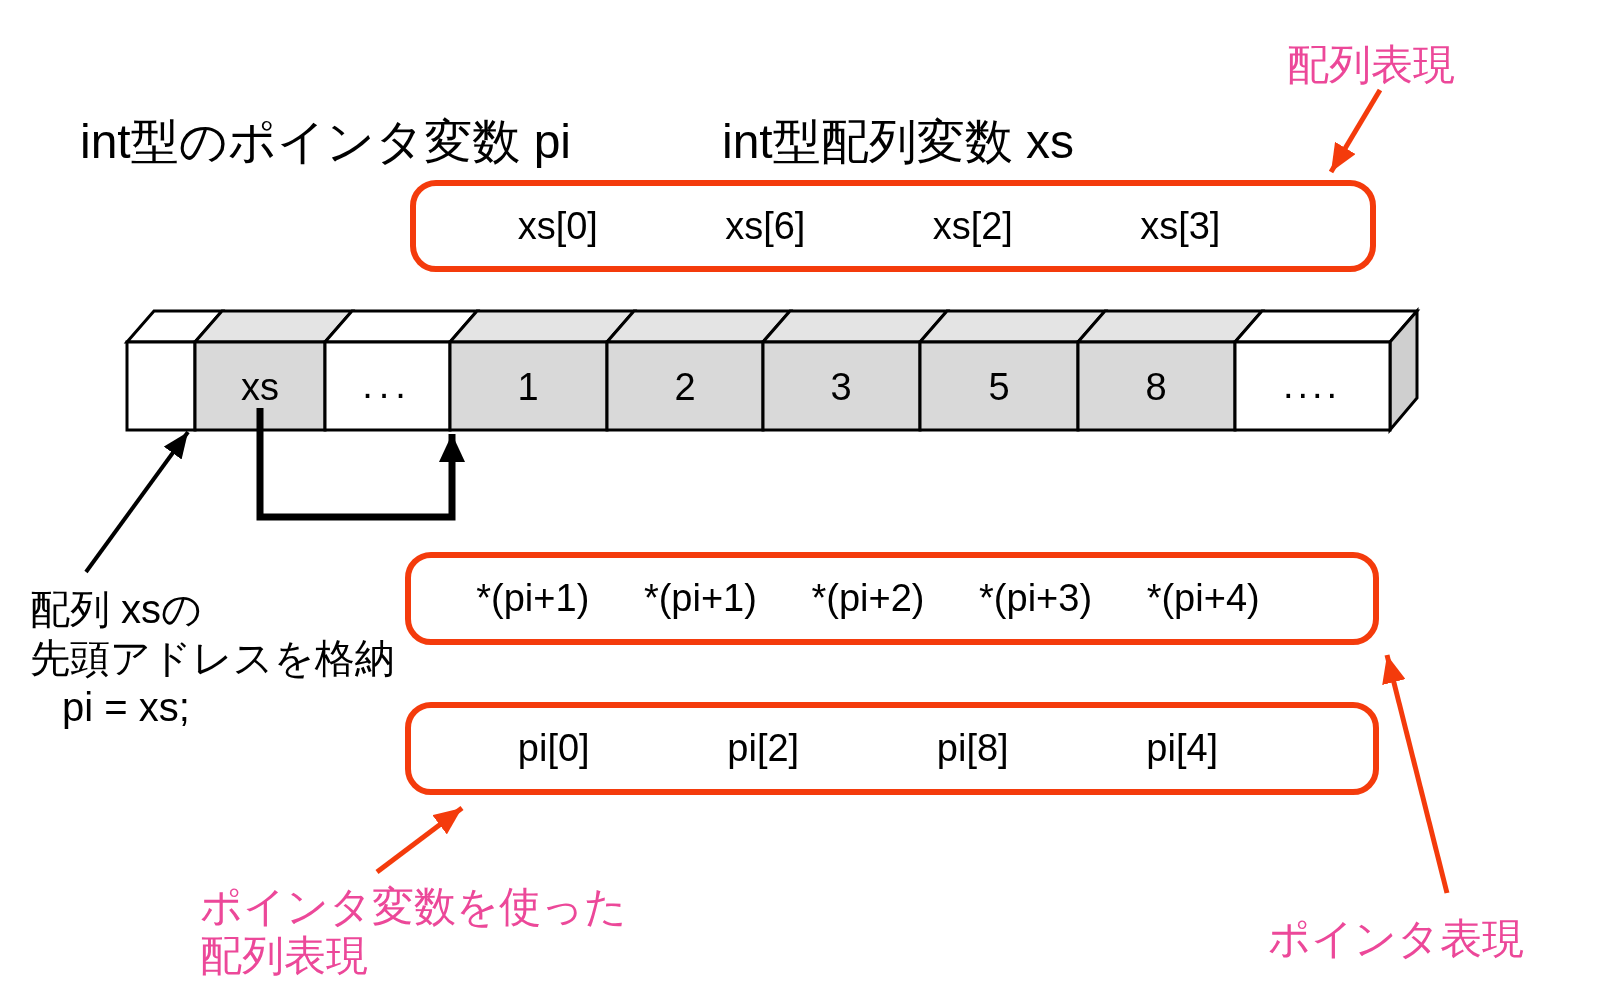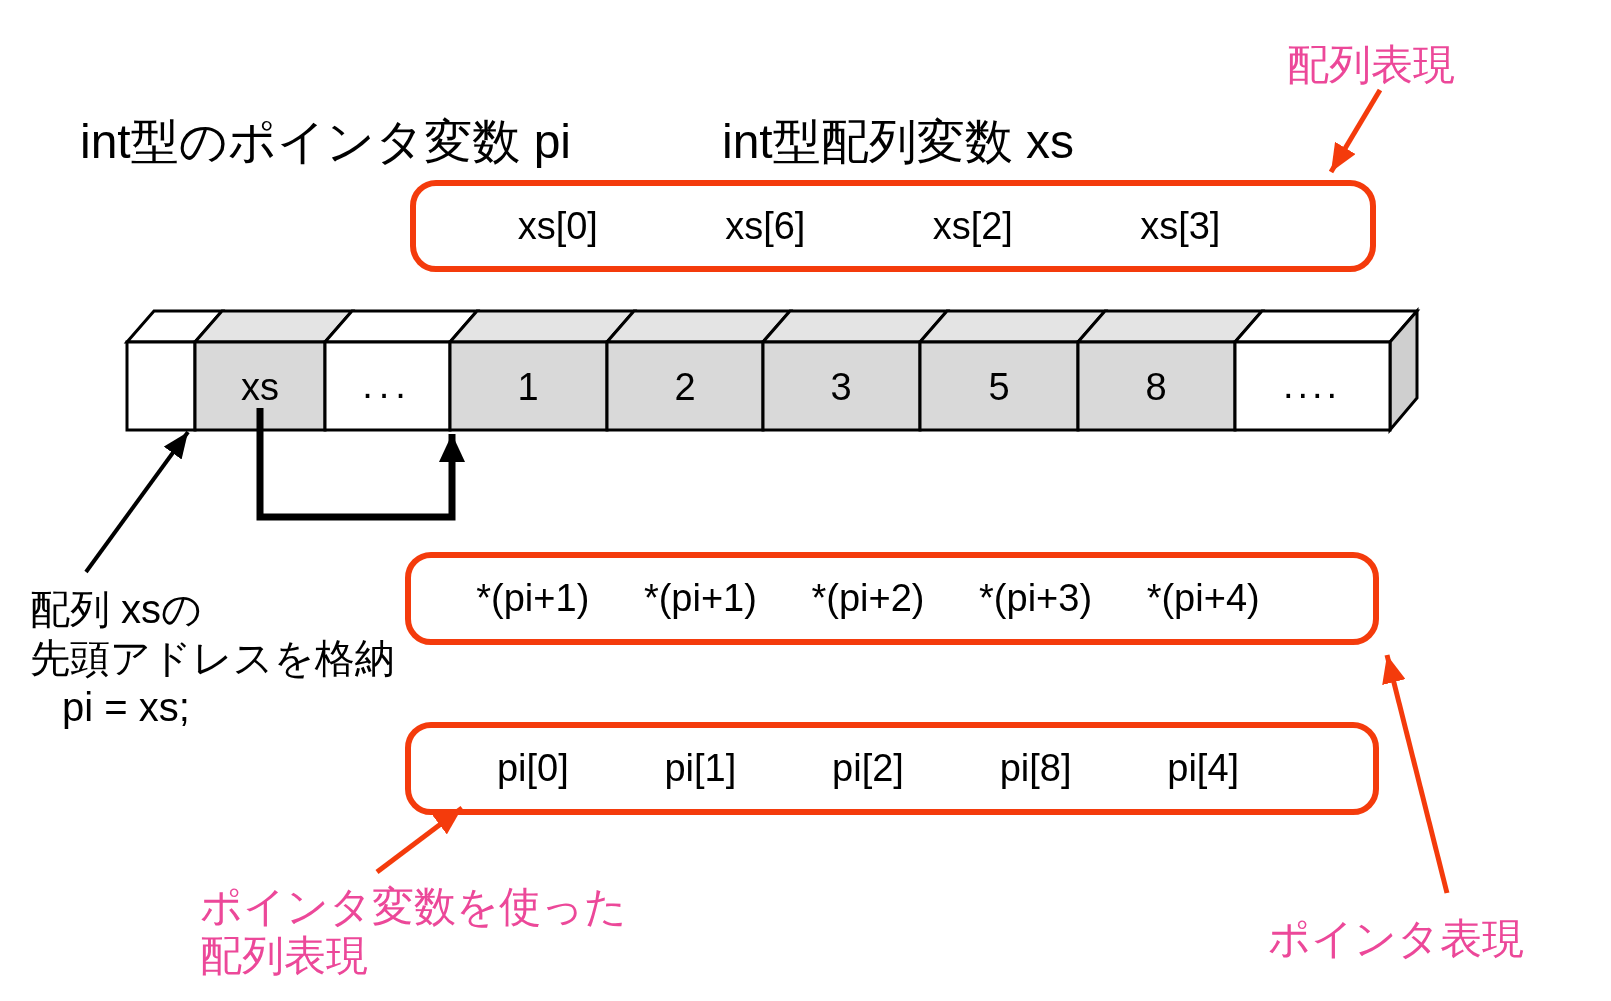--- a/index.html
+++ b/index.html
@@ -109,24 +109,23 @@
   <div class="rbox" style="left:405px;top:552px;width:974px;height:93px;">
     <div class="row">
       <span>*(pi+1)</span>
       <span>*(pi+1)</span>
       <span>*(pi+2)</span>
       <span>*(pi+3)</span>
       <span>*(pi+4)</span>
     </div>
   </div>
 
-  <div class="rbox" style="left:405px;top:702px;width:974px;height:93px;margin-top:20px;">
+  <div class="rbox" style="left:405px;top:702px;width:974px;height:93px;">
     <div class="row">
       <span>pi[0]</span>
-      <span>pi[1]</span>
       <span>pi[2]</span>
       <span>pi[8]</span>
       <span>pi[4]</span>
     </div>
   </div>
 
   <div class="abs black-note" style="left:30px;top:585px;">
     <div>配列 xsの</div>
     <div>先頭アドレスを格納</div>
     <div style="padding-left:32px;">pi = xs;</div>

